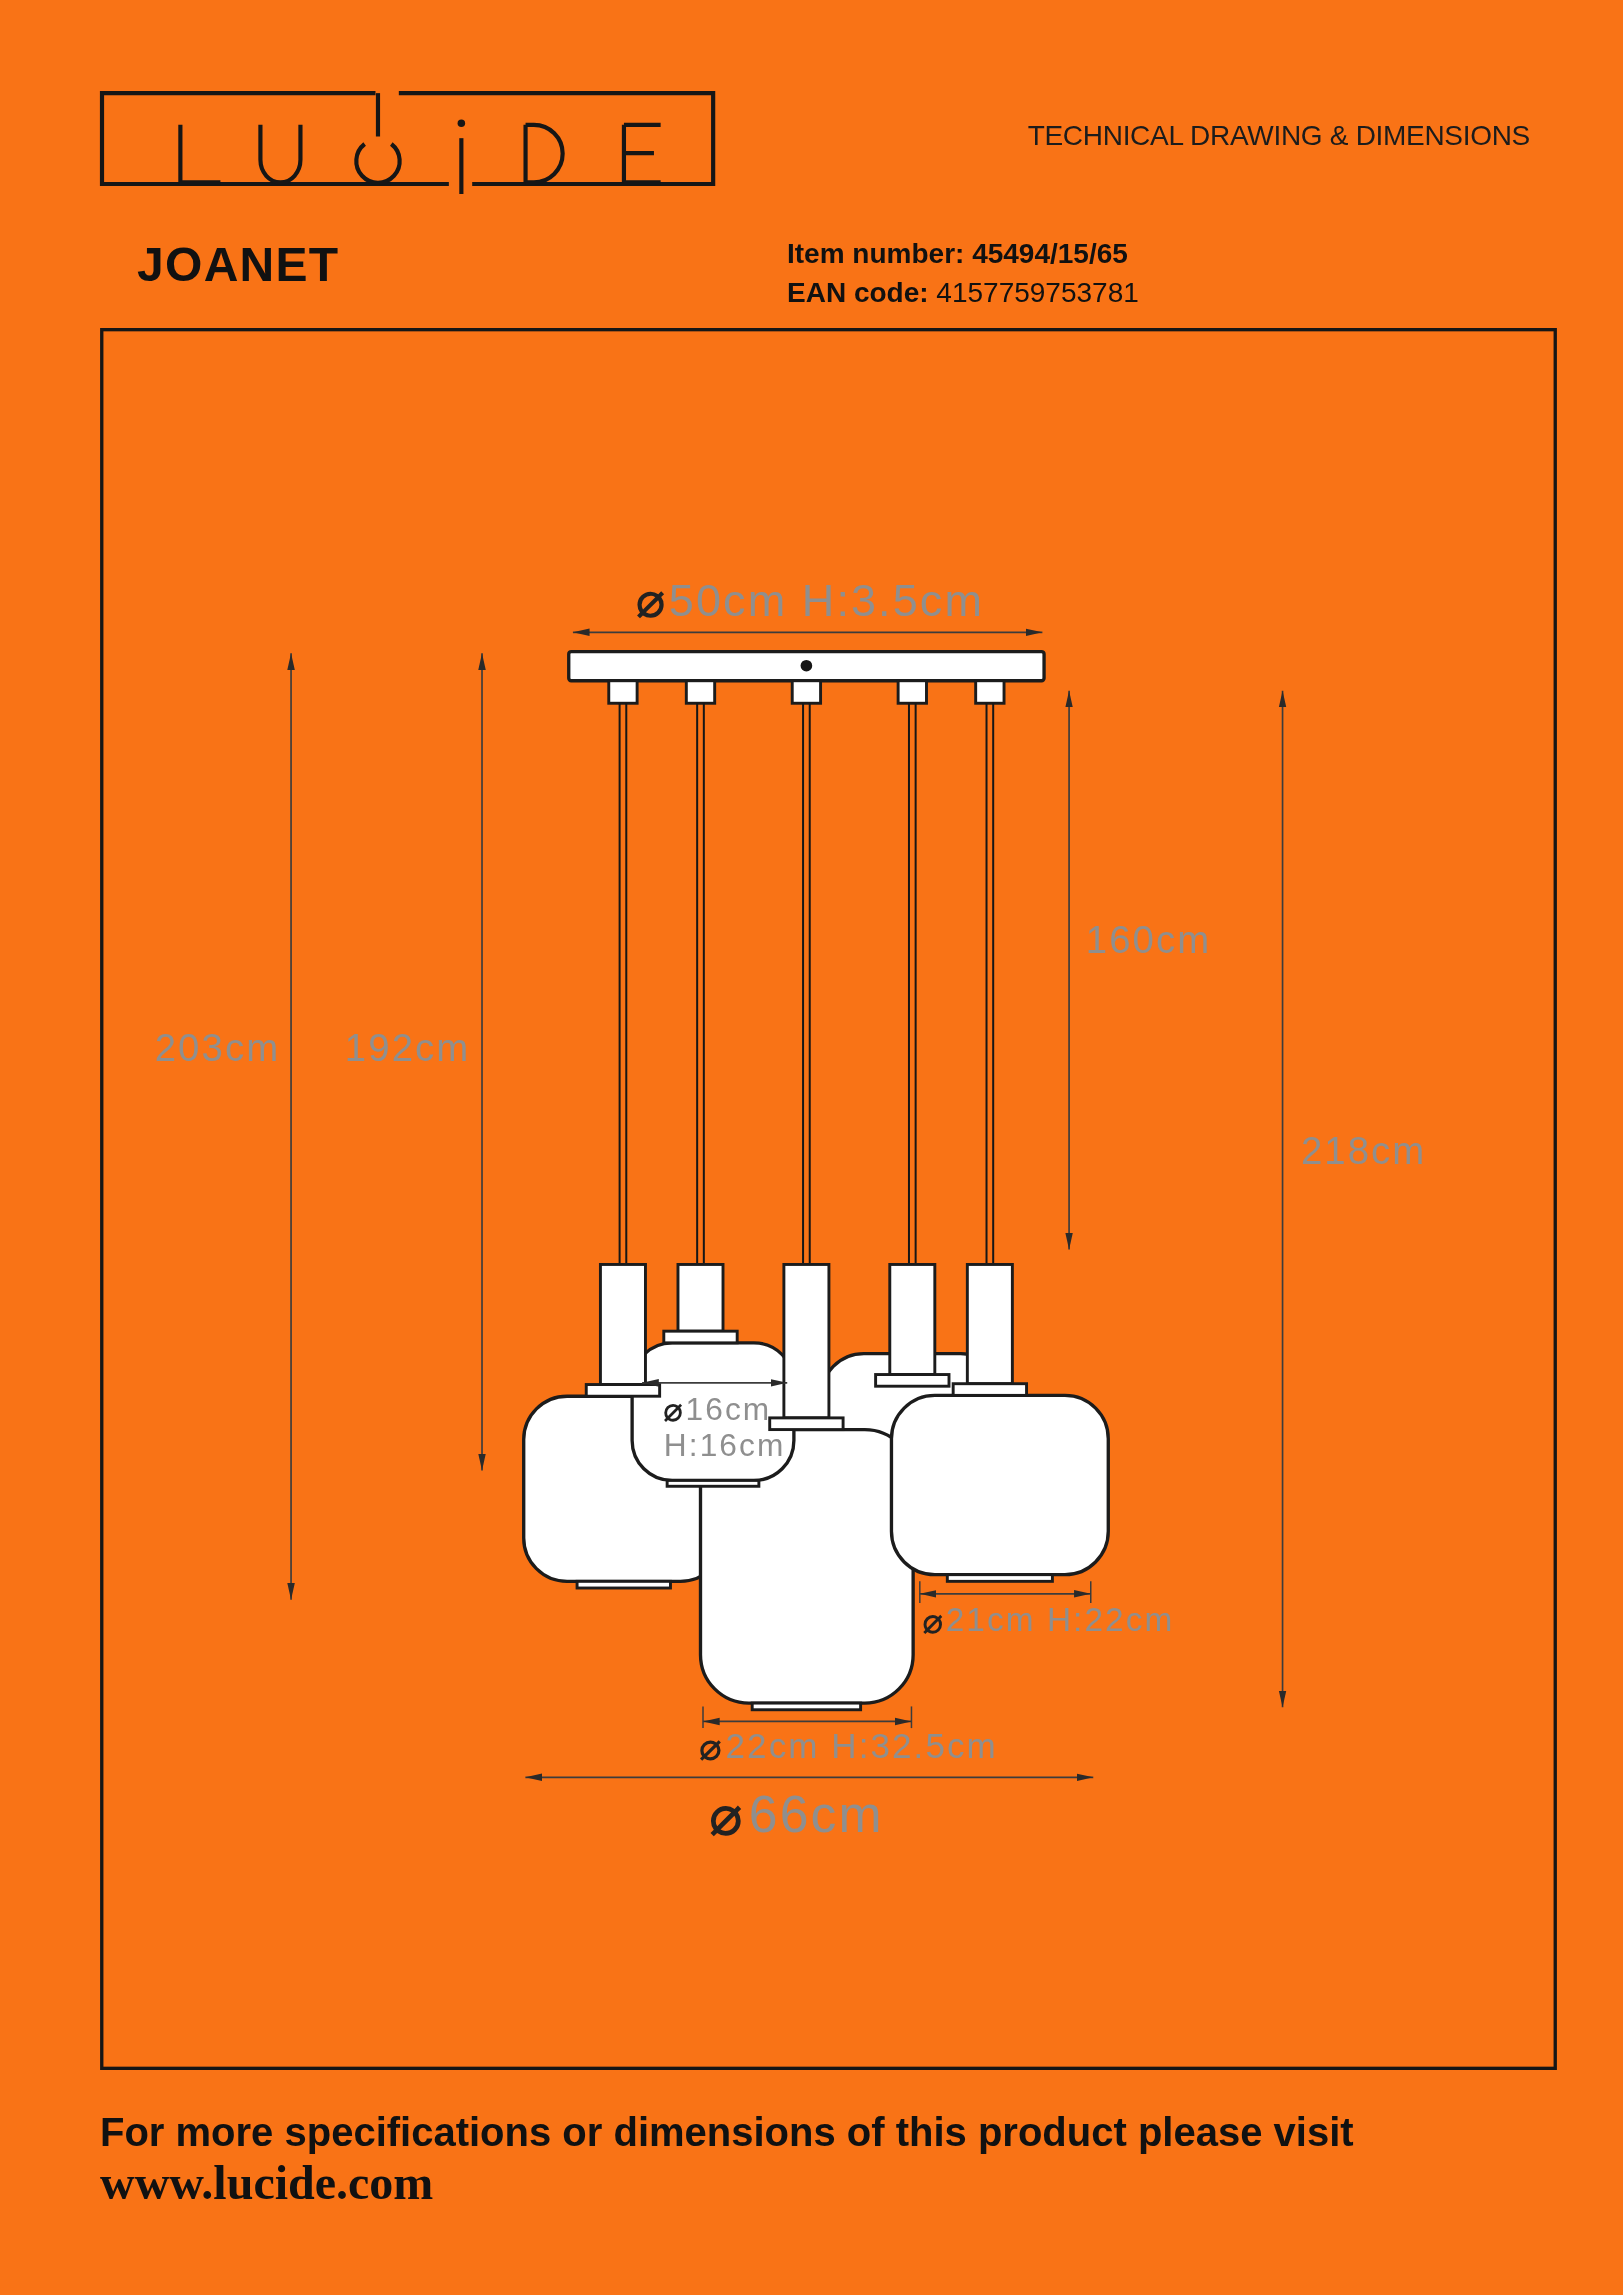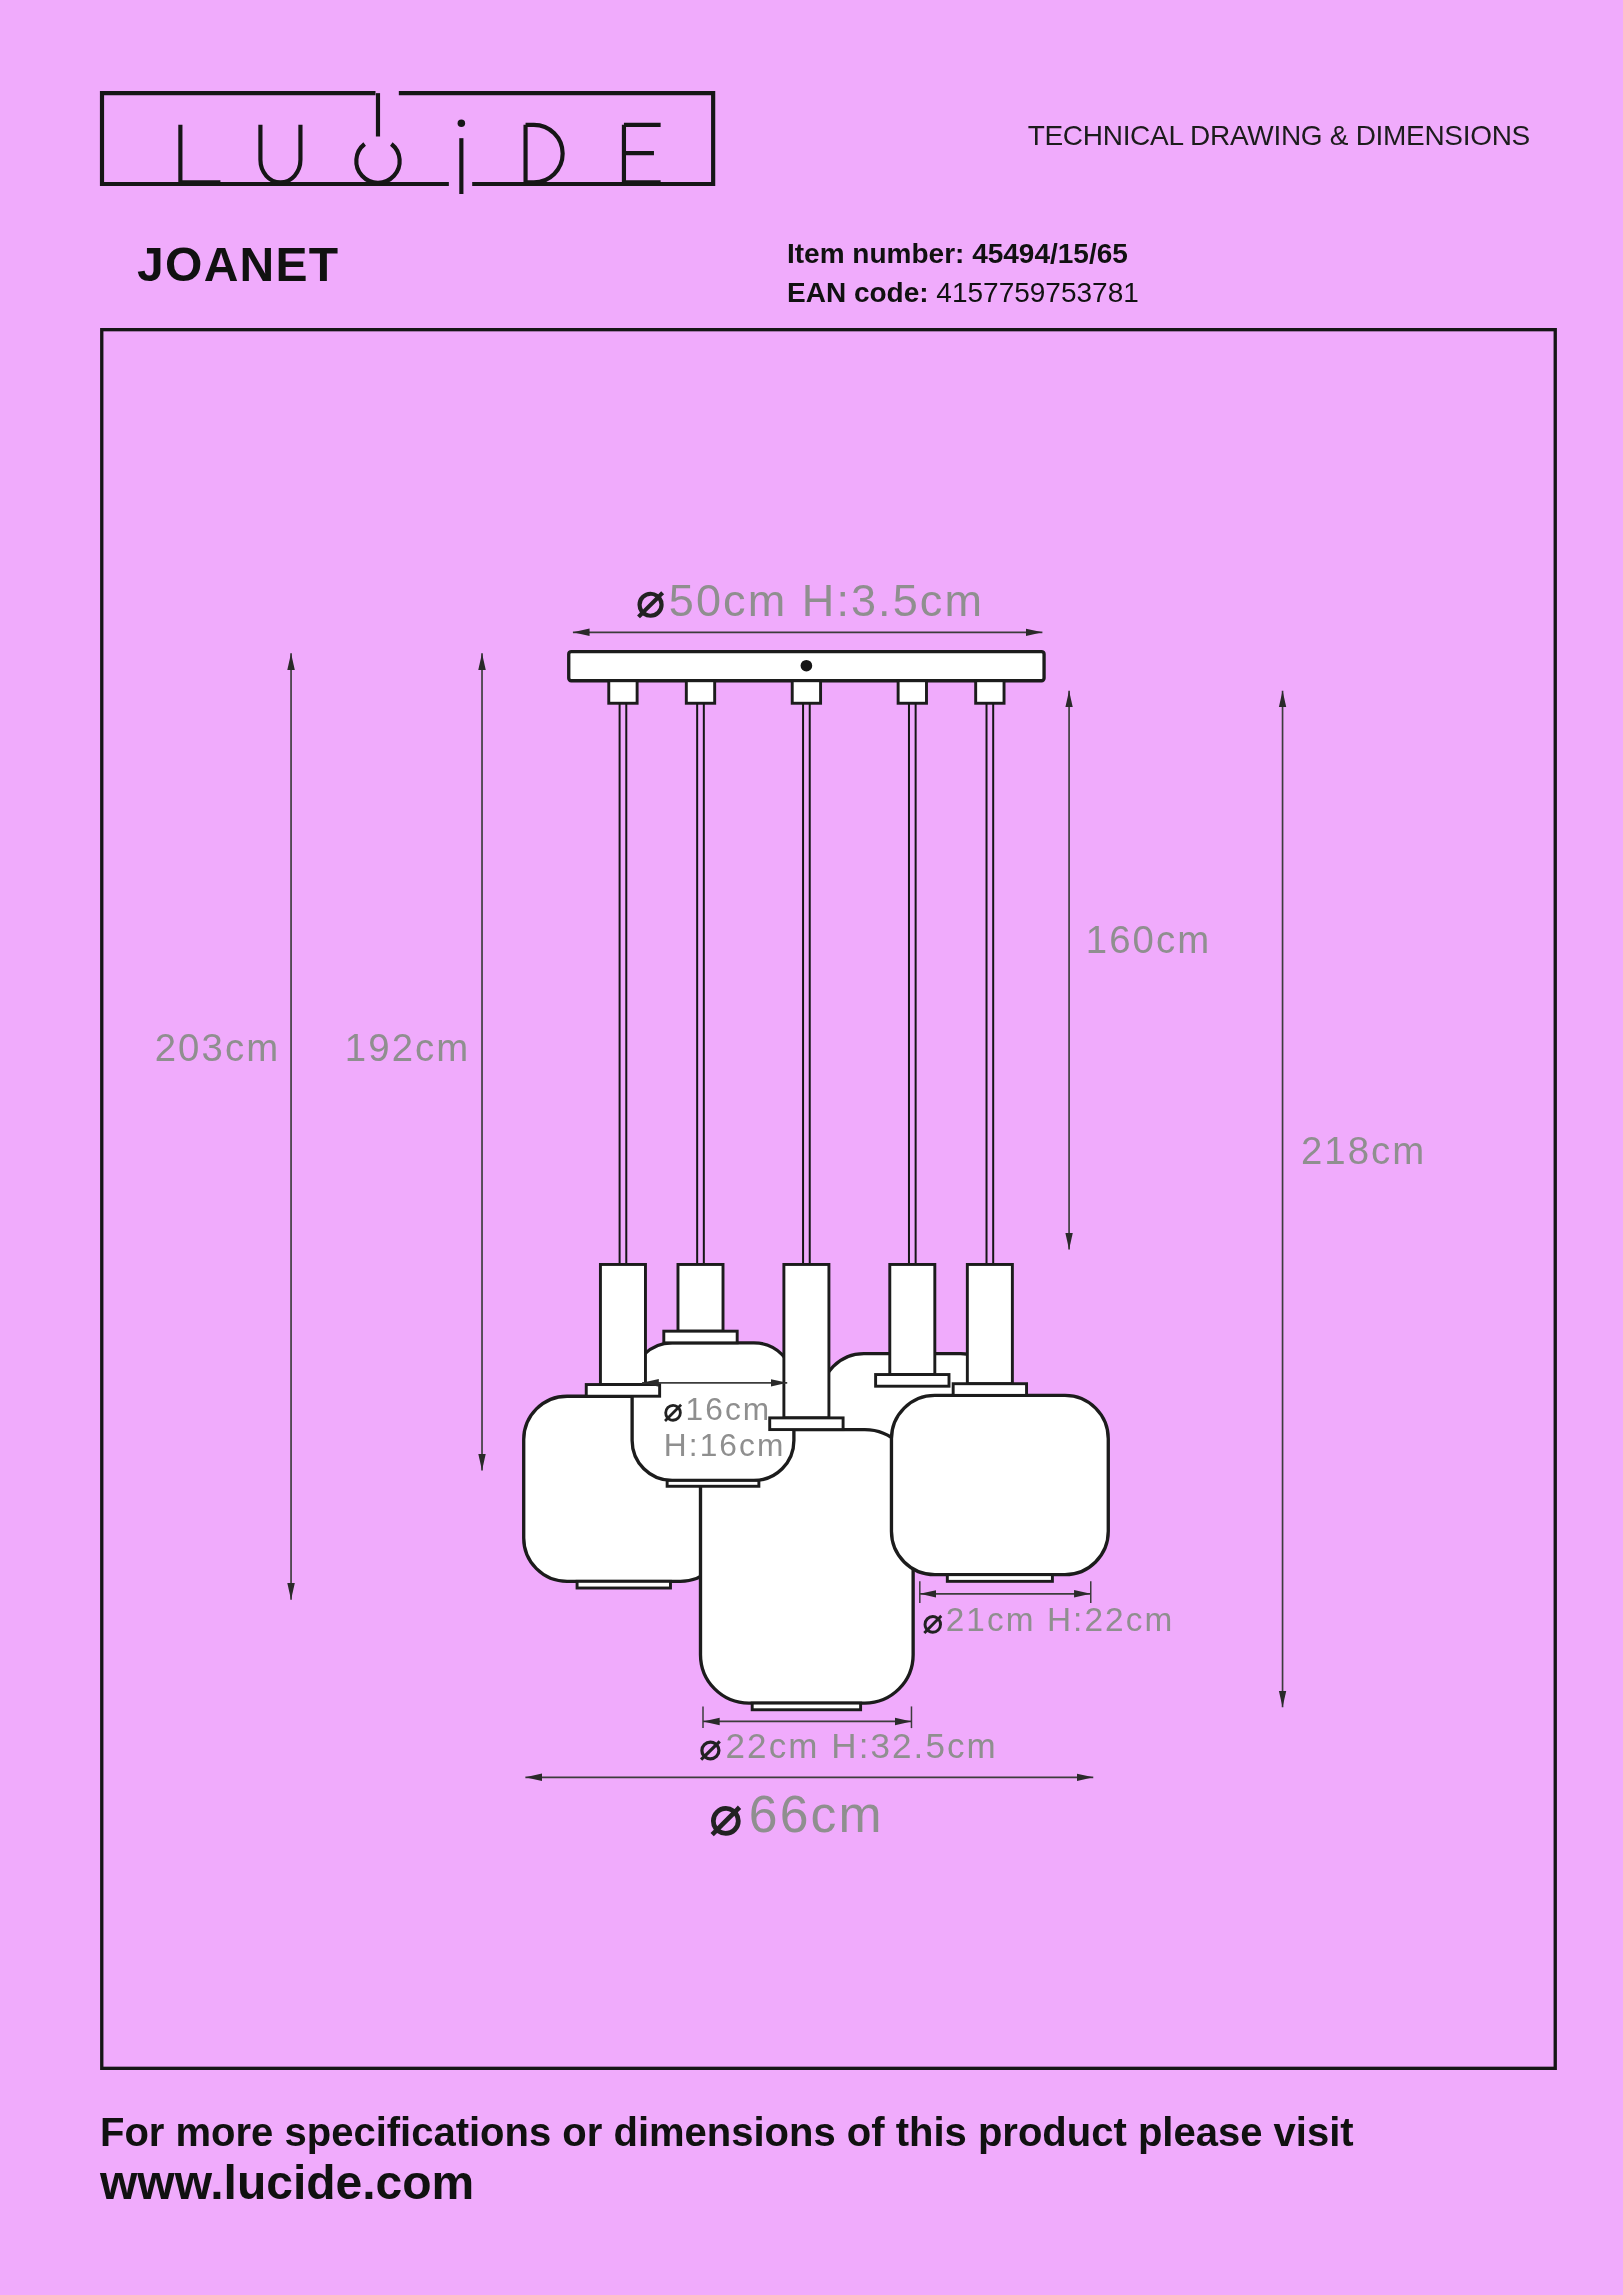--- a/index.html
+++ b/index.html
@@ -1,19 +1,19 @@
 <!DOCTYPE html>
 <html style="font-size:13.3px"><head>
 <meta charset="utf-8">
 <style>
   html,body{margin:0;padding:0;background:#e8e8e8;}
   .page{
     position:relative;
     width:1623px;height:2295px;
-    background:#f0abfc;
+    background:#f97316;
     font-family:"Liberation Sans",sans-serif;
     color:#161616;
     overflow:hidden;
   }
   .abs{position:absolute;}
   
   .doc-title{
     top:120px;right:93px;
     font-size:28px;font-weight:500;letter-spacing:-0.3px;color:#1c1c1c;
     white-space:nowrap;
@@ -23,21 +23,21 @@
     font-size:48px;font-weight:bold;letter-spacing:1.3px;color:#111;
     white-space:nowrap;
     margin-left:32px;
   }
   .codes{left:787px;top:234px;font-size:28px;line-height:39px;color:#111;white-space:nowrap;}
   .codes .lbl{font-weight:bold;}
   .codes .val-bold{font-weight:bold;}
   .codes .val{font-weight:normal;}
   
   .footer-line1{left:100px;top:2110px;font-size:40px;font-weight:bold;color:#111;white-space:nowrap;}
-  .footer-line2{left:100px;top:2155px;font-size:48px;font-weight:bold;color:#111;white-space:nowrap;}
+  .footer-line2{left:100px;top:2155px;font-size:48px;font-weight:bold;color:#111;white-space:nowrap;font-family:Liberation Serif, serif;}
   
   .outline{fill:#ffffff;stroke:#1c1c1c;stroke-width:4px;}
   .outline-thin{fill:#ffffff;stroke:#1c1c1c;stroke-width:3.5px;}
   .cordline{stroke:#161616;stroke-width:2.4px;}
   .dimline{stroke:#3c3c3c;stroke-width:2px;fill:none;}
   .extline{stroke:#3c3c3c;stroke-width:1.8px;}
   .dim-text{font-family:"Liberation Sans",sans-serif;font-weight:300;fill:#8f8f8f;letter-spacing:2.5px;}
   .phi{font-family:"DejaVu Sans","Liberation Sans",sans-serif;font-weight:600;fill:#222;}
   .logo-stroke{fill:none;stroke:#161616;stroke-width:5px;}
   .logo-stroke-thin{fill:none;stroke:#161616;stroke-width:5px;}

